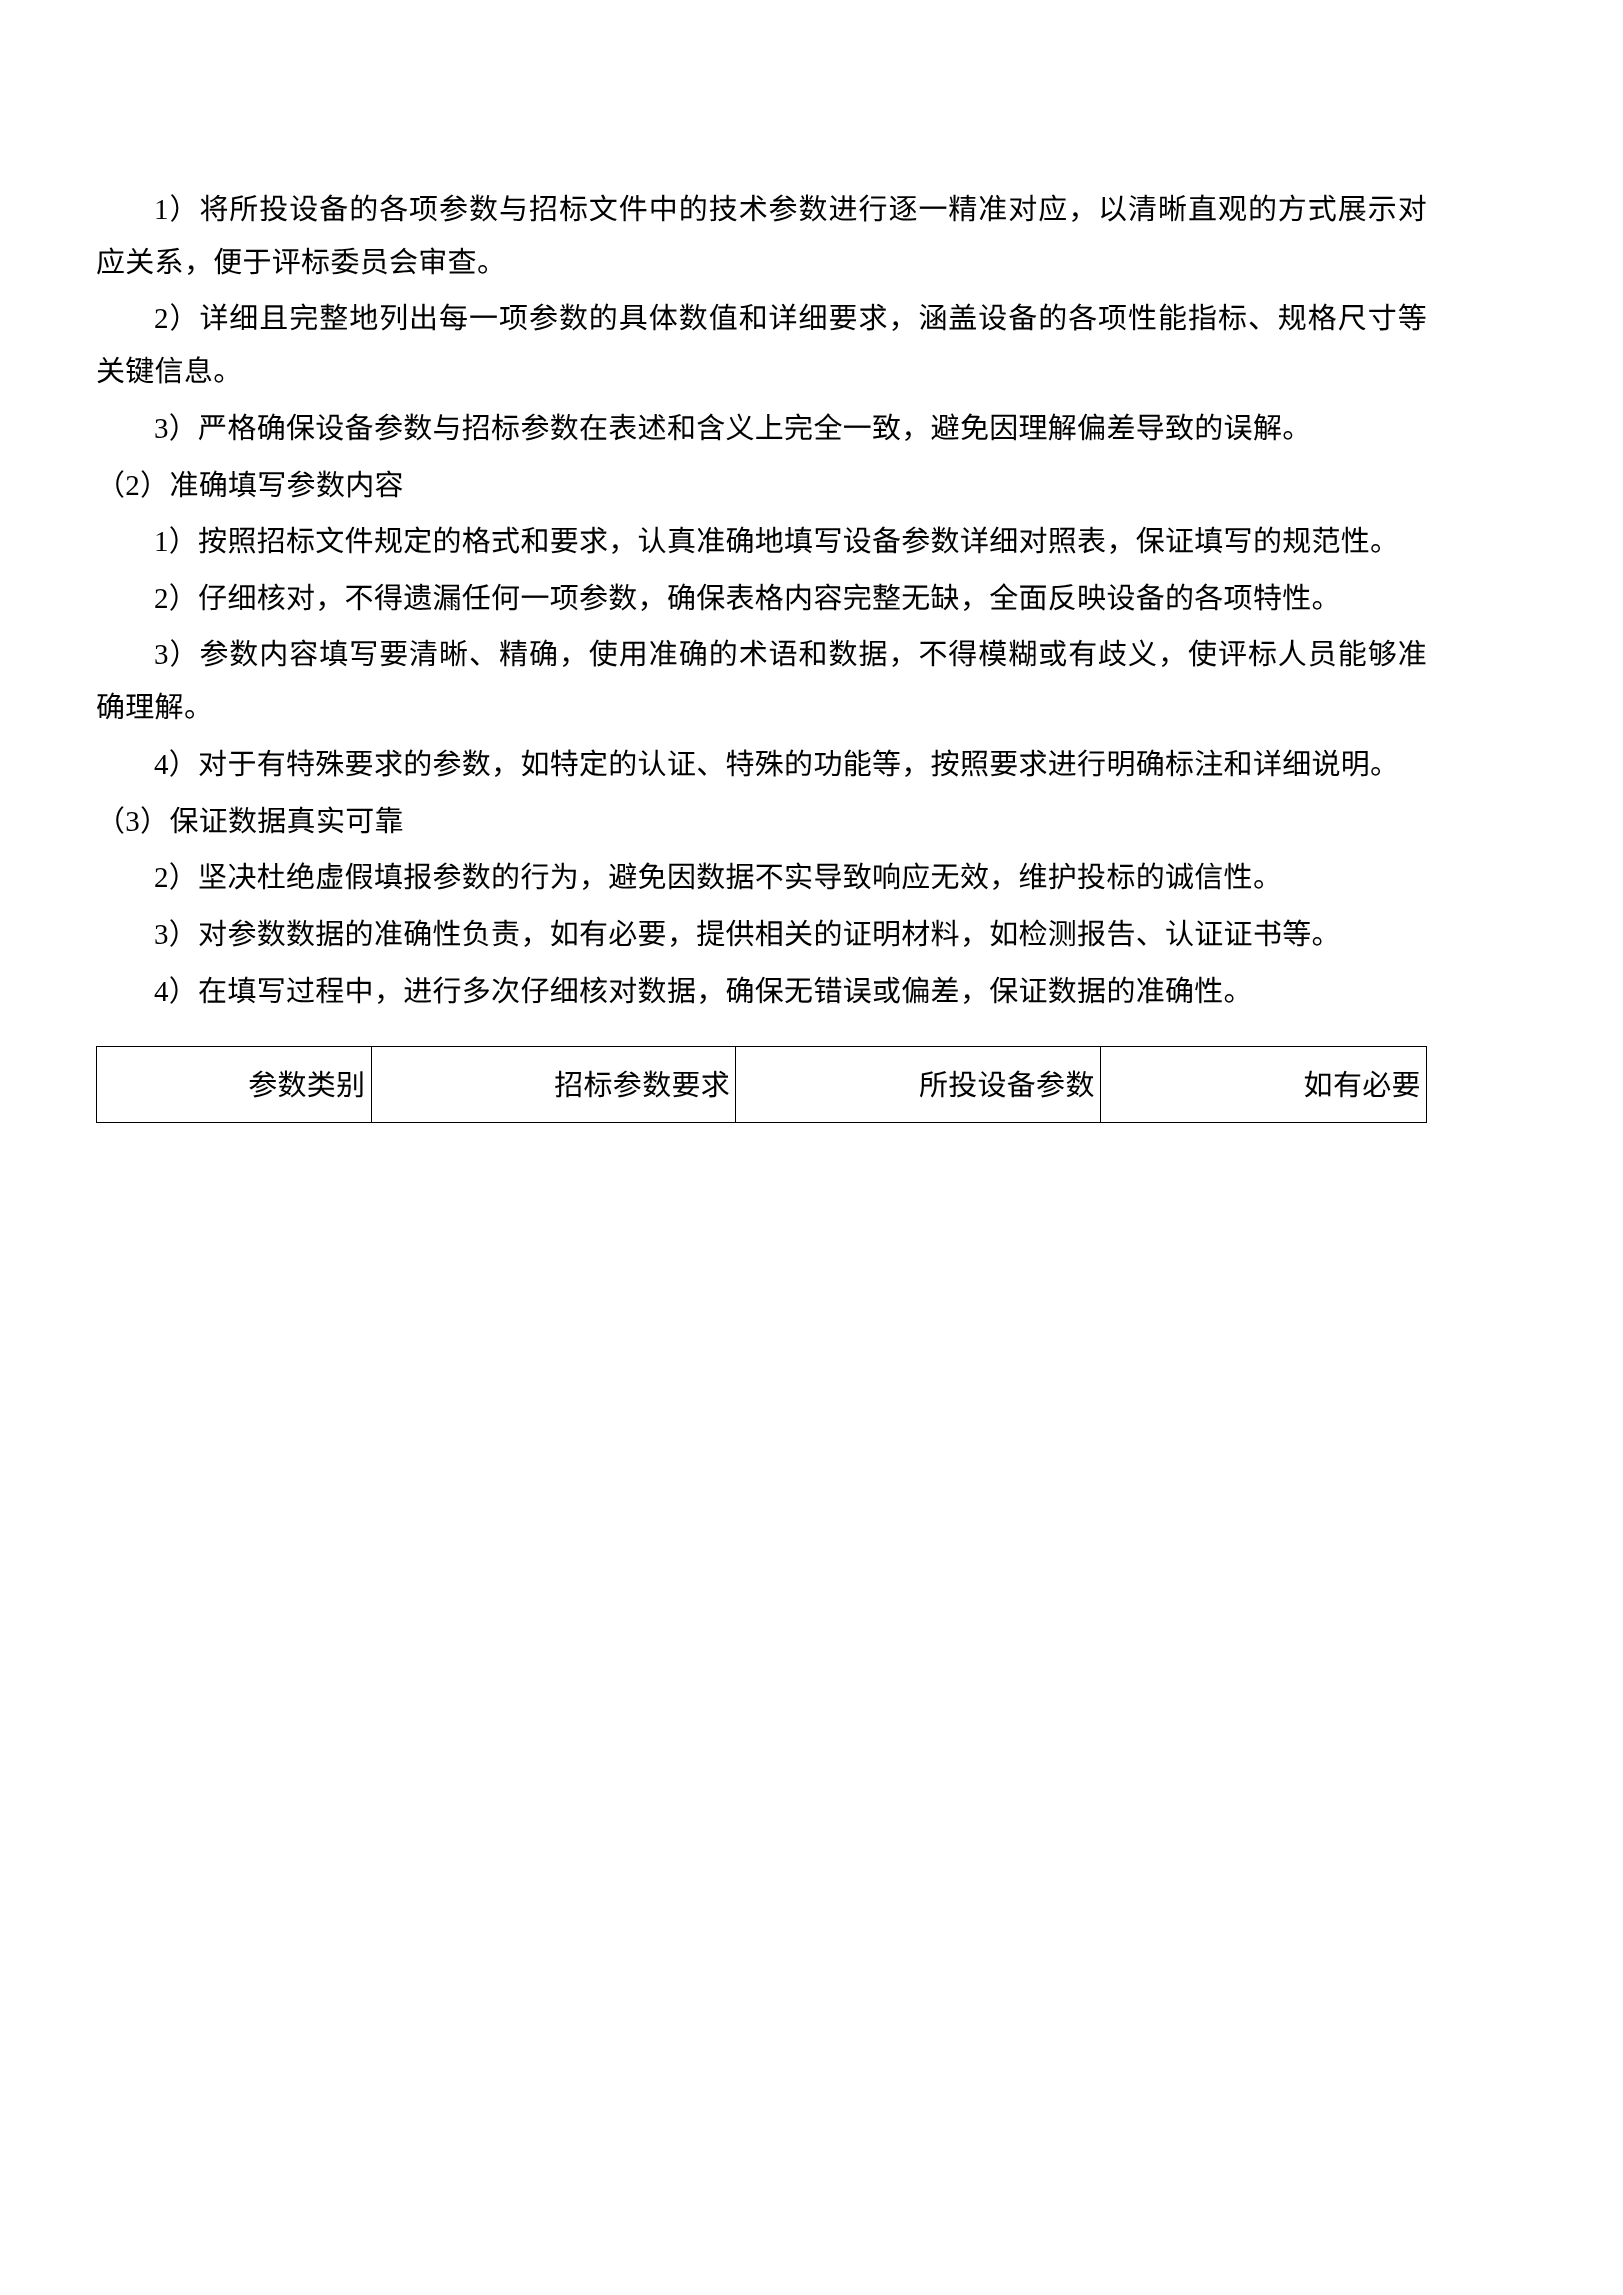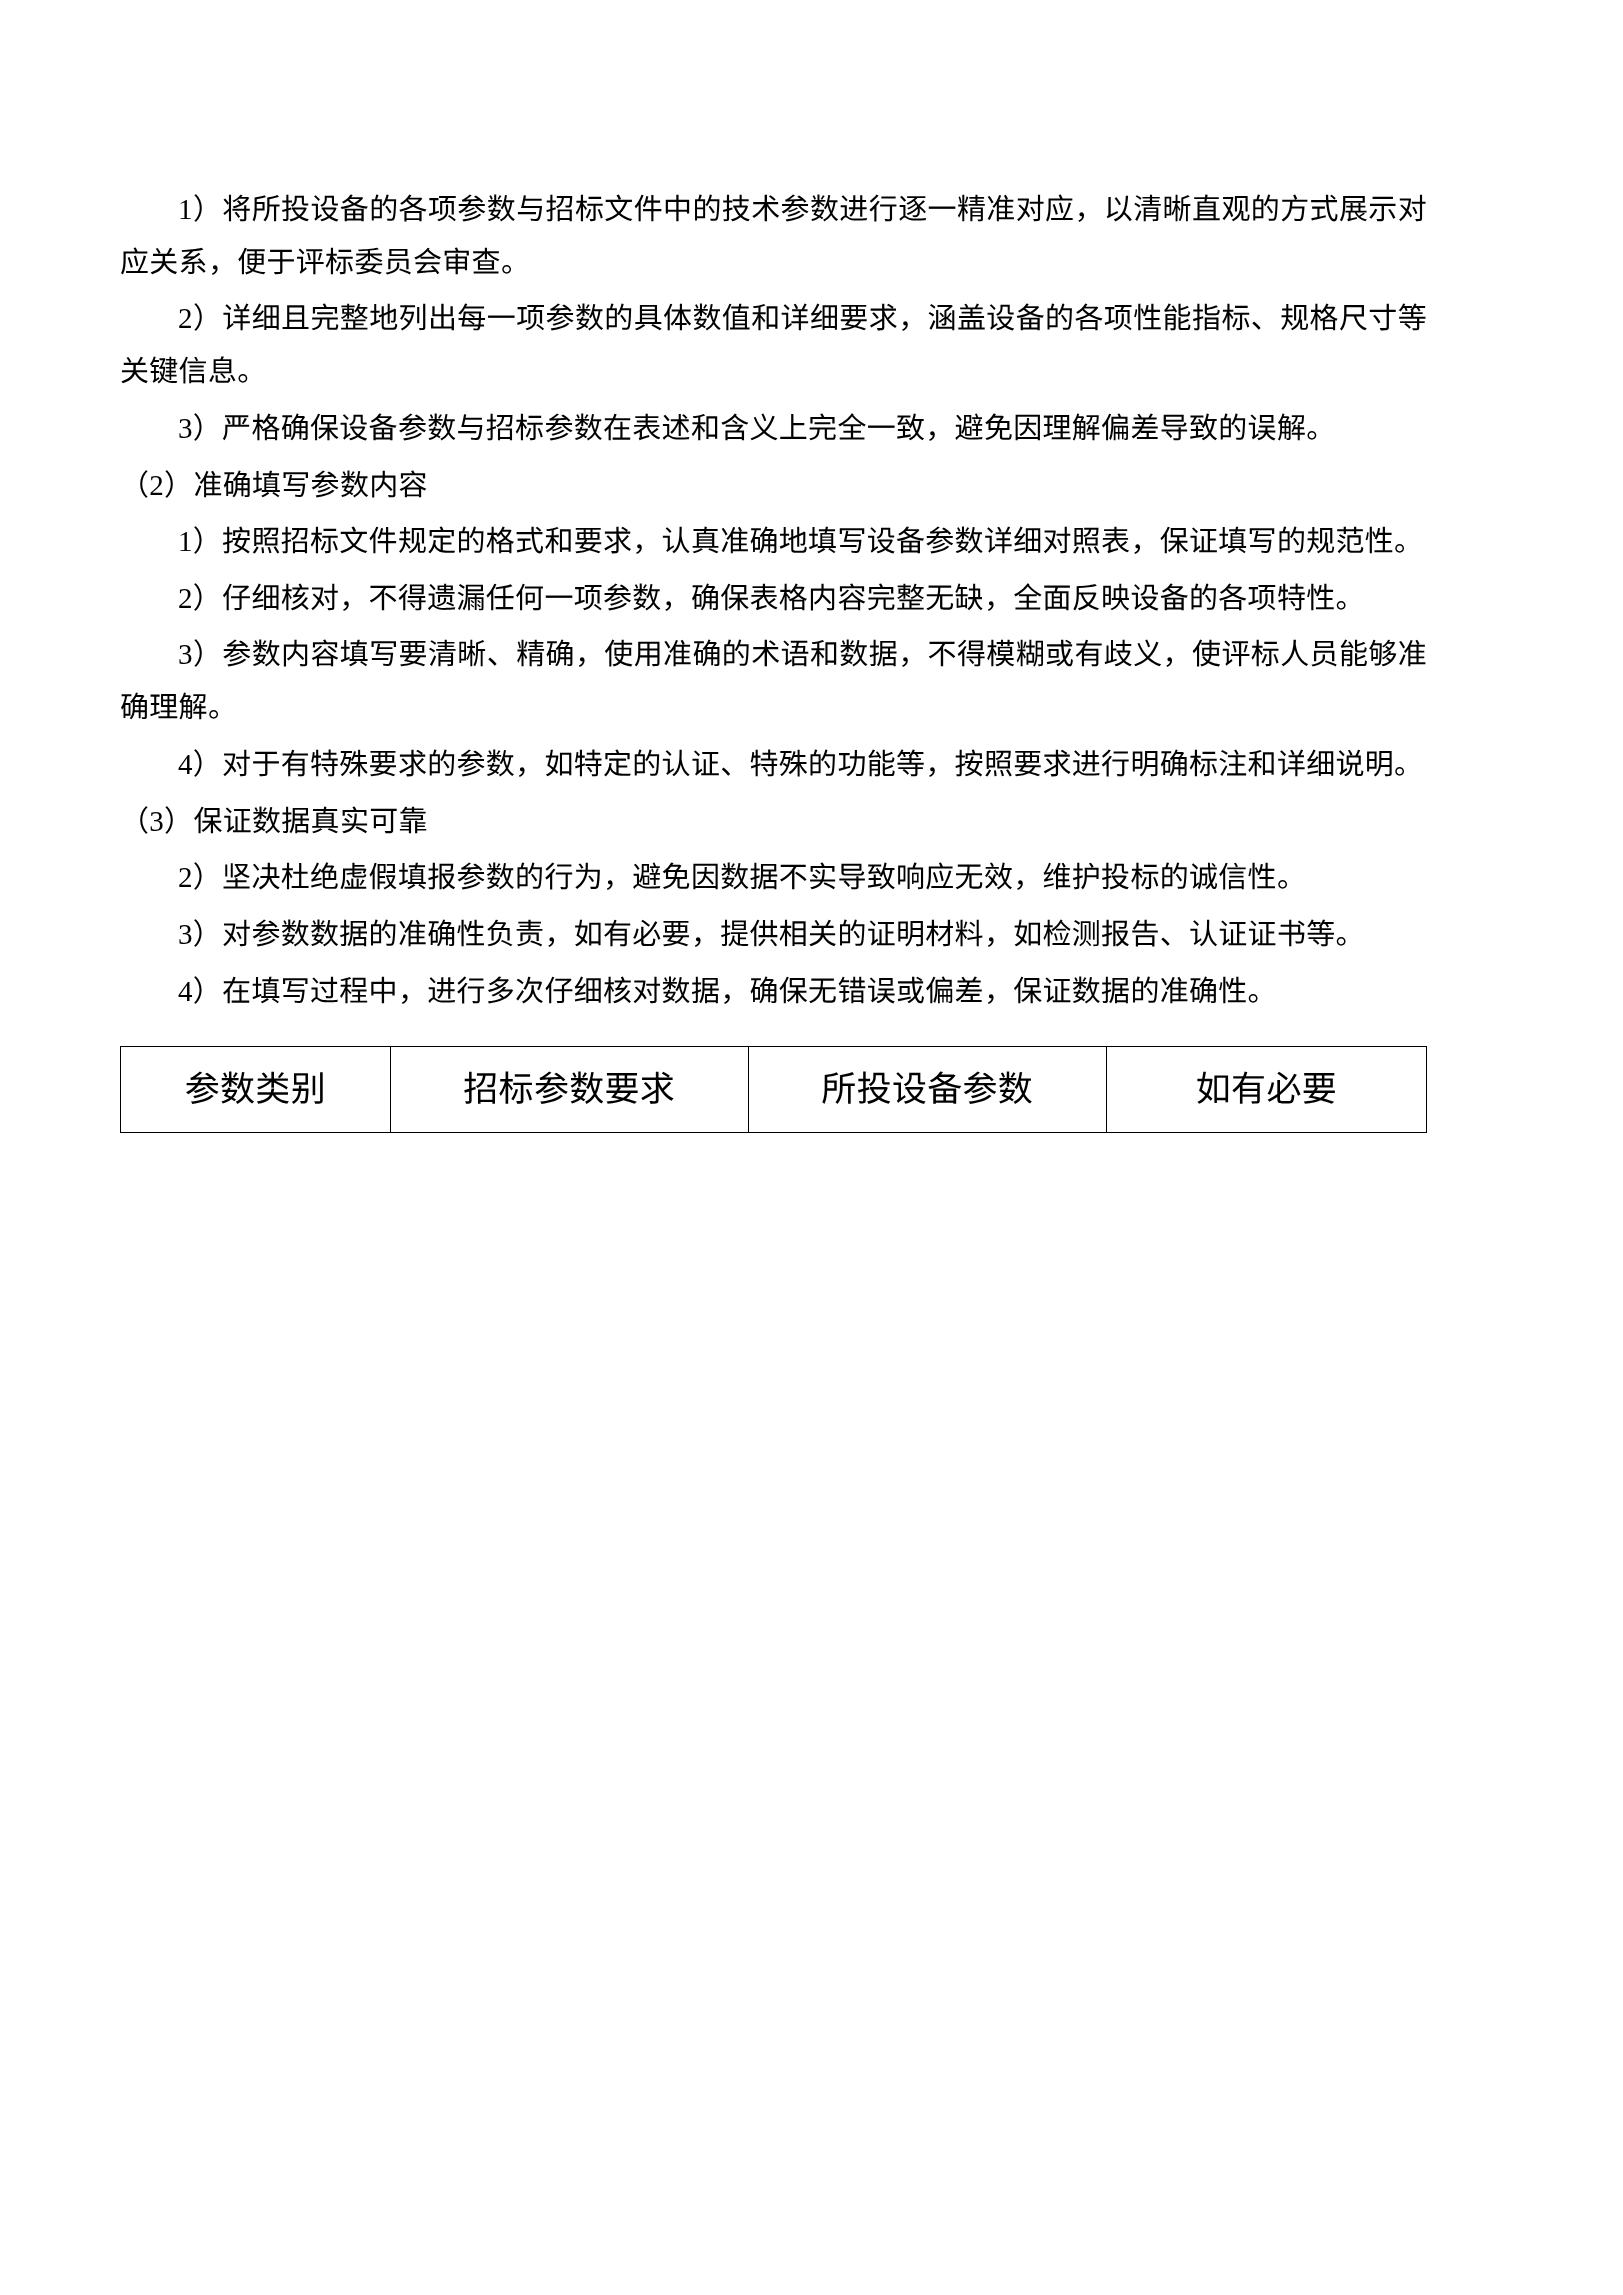--- a/index.html
+++ b/index.html
@@ -12,21 +12,21 @@
     height: 2295px;
     font-family: "Liberation Serif", "DejaVu Serif", serif;
     color: #000000;
     -webkit-font-smoothing: antialiased;
   }
   .page {
     position: relative;
     width: 1623px;
     height: 2295px;
     box-sizing: border-box;
-    padding: 183px 196px 131px 120px;
+    padding: 183px 196px 131px 96px;
   }
   .doc-body {
     font-size: 29px;
     line-height: 1.82;
     text-align: justify;
     text-justify: inter-ideograph;
     letter-spacing: 0.3px;
   }
   p {
     margin: 0 0 3.9px 0;
@@ -39,23 +39,23 @@
   }
   table.param-table {
     width: 100%;
     border-collapse: collapse;
     margin-top: 29px;
     table-layout: fixed;
   }
   table.param-table th {
     border: 1.3px solid #000000;
     font-weight: normal;
-    font-size: 35px;
+    font-size: 29px;
     line-height: 1.6;
-    text-align: center;
+    text-align: right;
     padding: 14.4px 5.2px;
   }
   .col1 { width: 20.5%; }
   .col2 { width: 27.5%; }
   .col3 { width: 27.5%; }
   .col4 { width: 24.5%; }
 </style>
 </head>
 <body>
 

